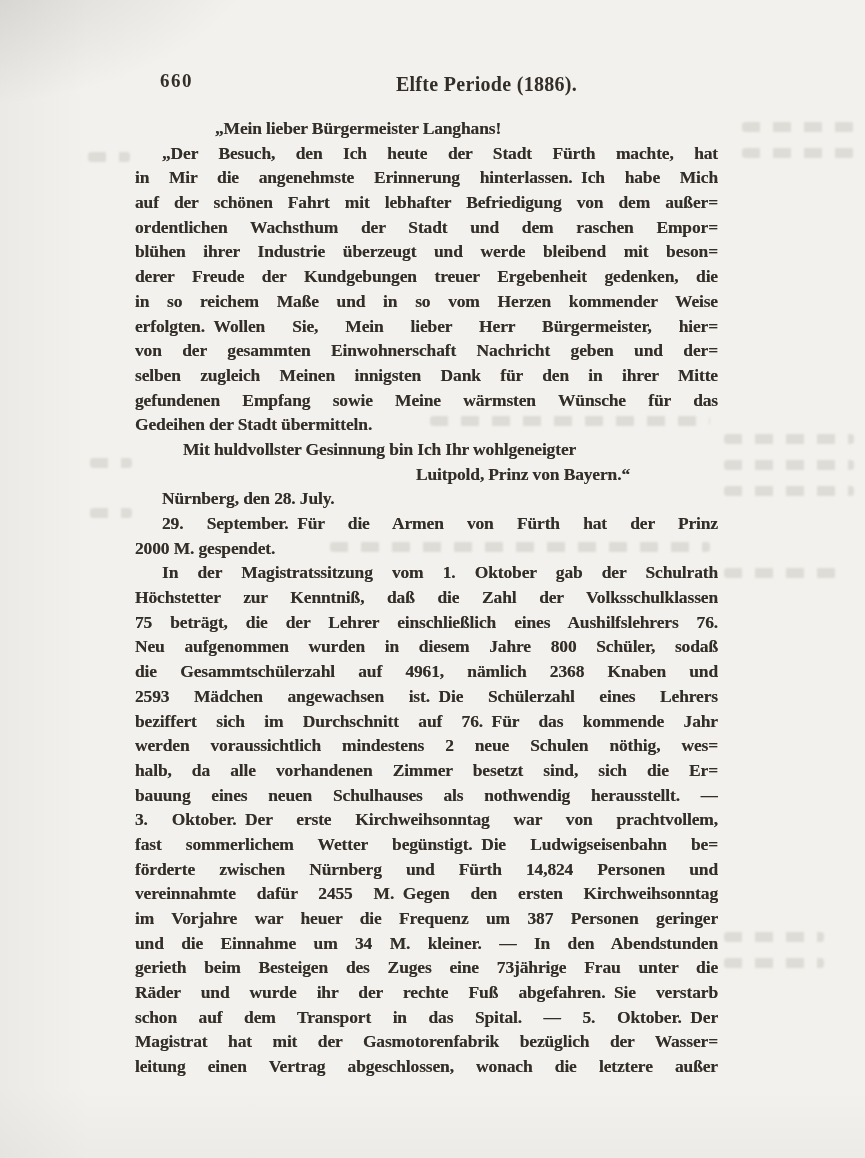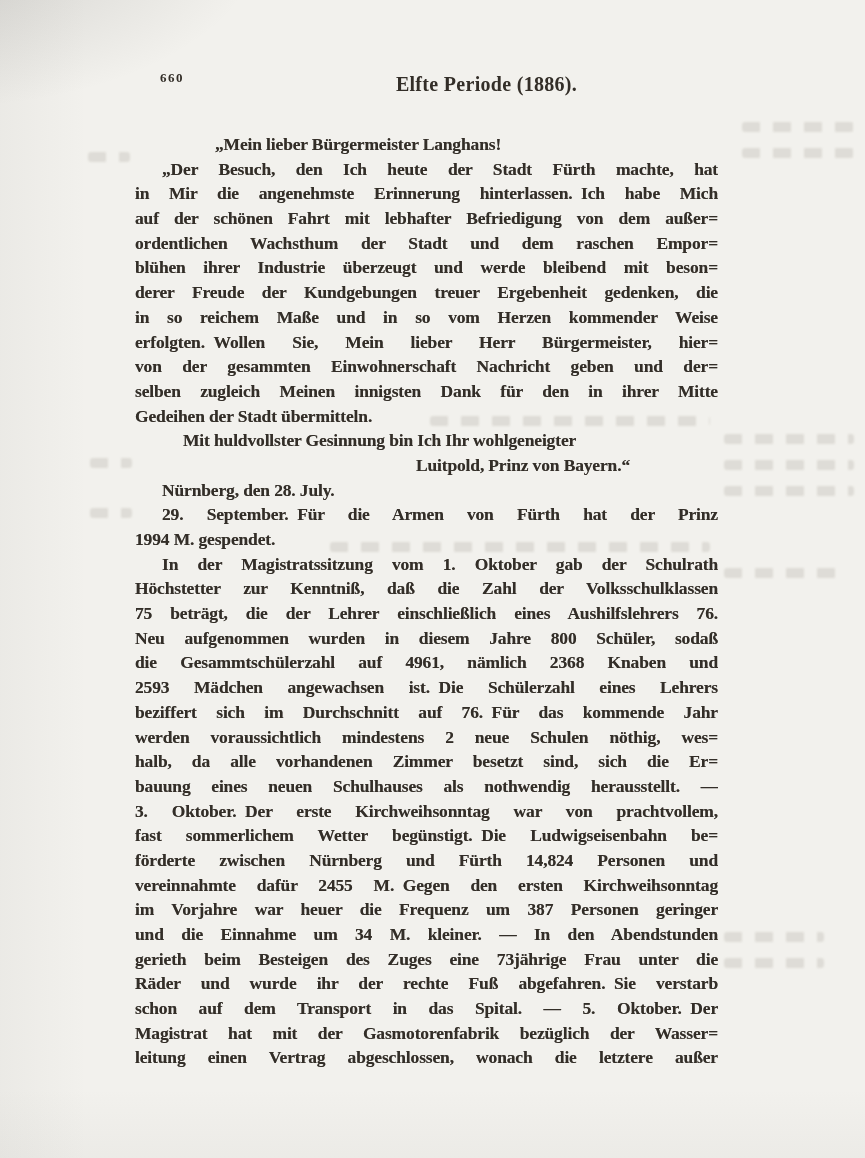--- a/index.html
+++ b/index.html
@@ -8,29 +8,29 @@
     font-family:"Liberation Serif","DejaVu Serif",serif;
     color:#332e28;
     background:
       radial-gradient(460px 240px at -60px -60px, rgba(88,86,82,0.22), rgba(88,86,82,0) 70%),
       linear-gradient(90deg, rgba(120,118,112,0.06), rgba(120,118,112,0) 10%),
       linear-gradient(0deg, rgba(120,118,112,0.05), rgba(120,118,112,0) 6%),
       #f2f1ed;
   }
   .pagenum{
     position:absolute;left:160px;top:70px;
-    font-size:13px;font-weight:bold;letter-spacing:1.5px;
+    font-size:19px;font-weight:bold;letter-spacing:1.5px;
   }
   .runhead{
     position:absolute;left:175px;top:73px;width:583px;
     text-align:center;padding-left:40px;box-sizing:border-box;
     font-size:20px;font-weight:bold;letter-spacing:0.3px;
   }
   .textblock{
-    position:absolute;left:135px;top:116px;width:583px;margin-top:16px;
+    position:absolute;left:135px;top:116px;width:583px;
   }
   .line{
     height:24.7px;line-height:24.7px;
     font-size:17.5px;font-weight:bold;letter-spacing:-0.15px;
     overflow:hidden;
     text-align:justify;text-align-last:left;
     text-shadow:0 0 0.5px rgba(51,46,40,0.55);
   }
   .line.j{text-align-last:justify;font-family:Liberation Serif, serif;}
   .line.ind{text-indent:27px;}
@@ -70,26 +70,27 @@
       <div class="line ind j">„Der Besuch, den Ich heute der Stadt Fürth machte, hat</div>
       <div class="line j">in Mir die angenehmste Erinnerung hinterlassen. Ich habe Mich</div>
       <div class="line j">auf der schönen Fahrt mit lebhafter Befriedigung von dem außer=</div>
       <div class="line j">ordentlichen Wachsthum der Stadt und dem raschen Empor=</div>
       <div class="line j">blühen ihrer Industrie überzeugt und werde bleibend mit beson=</div>
       <div class="line j">derer Freude der Kundgebungen treuer Ergebenheit gedenken, die</div>
       <div class="line j">in so reichem Maße und in so vom Herzen kommender Weise</div>
       <div class="line j">erfolgten. Wollen Sie, Mein lieber Herr Bürgermeister, hier=</div>
       <div class="line j">von der gesammten Einwohnerschaft Nachricht geben und der=</div>
       <div class="line j">selben zugleich Meinen innigsten Dank für den in ihrer Mitte</div>
+      <div class="line j">gefundenen Empfang sowie Meine wärmsten Wünsche für das</div>
       <div class="line">Gedeihen der Stadt übermitteln.</div>
       <div class="line ind3">Mit huldvollster Gesinnung bin Ich Ihr wohlgeneigter</div>
       <div class="line sig">Luitpold, Prinz von Bayern.“</div>
       <div class="line ind">Nürnberg, den 28. July.</div>
       <div class="line ind j">29. September. Für die Armen von Fürth hat der Prinz</div>
-      <div class="line">1994 M. gespendet.</div>
+      <div class="line">2000 M. gespendet.</div>
       <div class="line ind j">In der Magistratssitzung vom 1. Oktober gab der Schulrath</div>
       <div class="line j">Höchstetter zur Kenntniß, daß die Zahl der Volksschulklassen</div>
       <div class="line j">75 beträgt, die der Lehrer einschließlich eines Aushilfslehrers 76.</div>
       <div class="line j">Neu aufgenommen wurden in diesem Jahre 800 Schüler, sodaß</div>
       <div class="line j">die Gesammtschülerzahl auf 4961, nämlich 2368 Knaben und</div>
       <div class="line j">2593 Mädchen angewachsen ist. Die Schülerzahl eines Lehrers</div>
       <div class="line j">beziffert sich im Durchschnitt auf 76. Für das kommende Jahr</div>
       <div class="line j">werden voraussichtlich mindestens 2 neue Schulen nöthig, wes=</div>
       <div class="line j">halb, da alle vorhandenen Zimmer besetzt sind, sich die Er=</div>
       <div class="line j">bauung eines neuen Schulhauses als nothwendig herausstellt. —</div>

